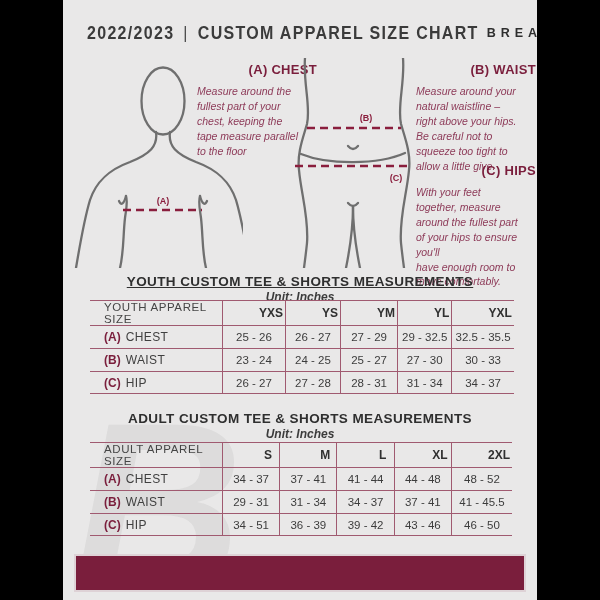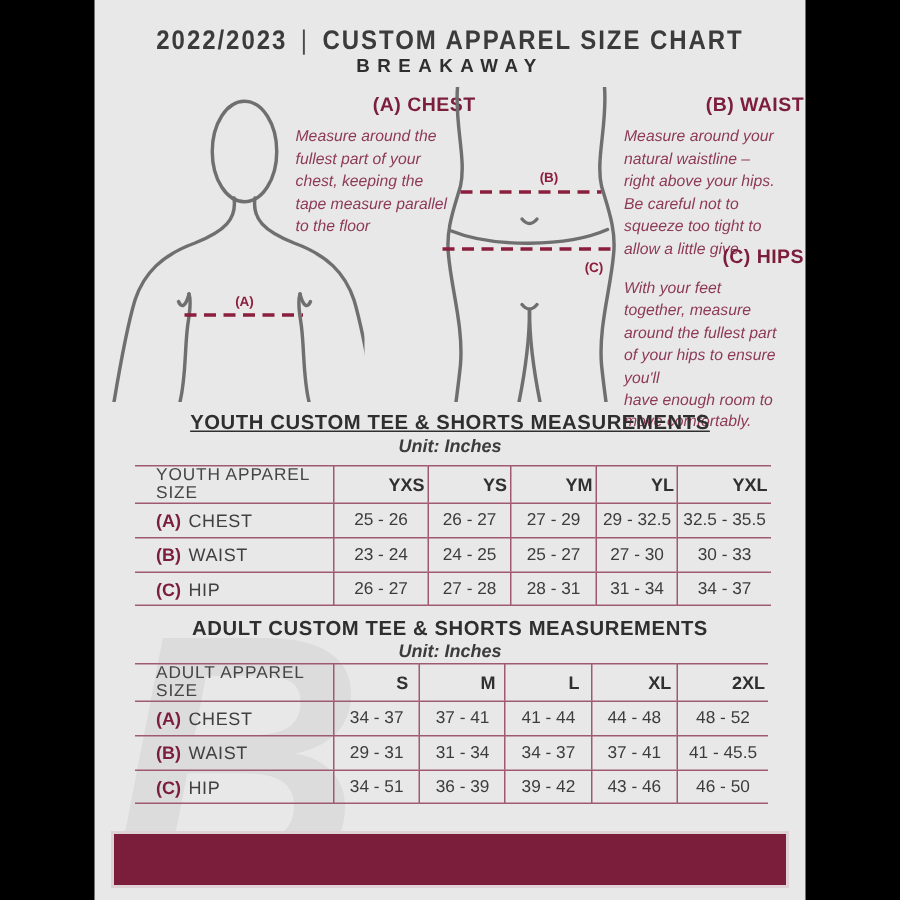--- a/index.html
+++ b/index.html
@@ -13,21 +13,21 @@
   html,body{margin:0;padding:0;}
   body{font-family:"Liberation Sans",sans-serif;background:#000;}
   .stage{position:relative;width:600px;height:600px;background:#000;overflow:hidden;}
   .page{position:absolute;left:63px;top:0;width:474px;height:600px;background:var(--page-bg);overflow:hidden;}
 
   
   .watermark{position:absolute;left:10px;top:388px;font-size:235px;line-height:1;
     font-weight:700;font-style:italic;color:rgba(100,100,100,0.09);pointer-events:none;}
 
   
-  .hdr{position:absolute;left:24px;right:24px;top:19px;height:28px;display:flex;align-items:center;flex-direction:column;}
+  .hdr{position:absolute;left:24px;right:24px;top:19px;height:28px;display:flex;align-items:center;}
   .hdr-title{display:flex;align-items:center;gap:9px;font-weight:700;font-size:16px;
     letter-spacing:1.3px;color:#3b3b3b;transform:scaleY(1.12);transform-origin:left center;white-space:nowrap;}
   .hdr-sep{font-weight:400;color:#4a4a4a;}
   .hdr-spacer{flex:1;}
   .logo{width:30px;height:30px;margin-right:8px;}
   .brand{font-size:12.5px;font-weight:700;letter-spacing:5px;color:#2e2e2e;}
 
   
   .guide{position:absolute;width:120px;}
   .guide-title{font-size:13px;font-weight:700;color:var(--maroon);margin-bottom:7px;letter-spacing:0.3px;text-align:right;}
@@ -143,21 +143,21 @@
 together, measure
 around the fullest part
 of your hips to ensure
 you'll
 have enough room to
 move comfortably.</div>
     </div>
 
     <div class="sec-title" style="top:274px;text-decoration:underline;">YOUTH CUSTOM TEE &amp; SHORTS MEASUREMENTS</div>
     <div class="sec-unit" style="top:290px;">Unit: Inches</div>
-    <div class="table" style="top:310px;">
+    <div class="table" style="top:300px;">
         <div class="cell hcell c-first">YOUTH APPAREL SIZE</div>
         <div class="cell hcell c-size vline">YXS</div>
         <div class="cell hcell c-size vline">YS</div>
         <div class="cell hcell c-size vline">YM</div>
         <div class="cell hcell c-size vline">YL</div>
         <div class="cell hcell c-size vline">YXL</div>
         <div class="cell c-first">
           <span class="rkey">(A)</span>
           <span class="rname">CHEST</span>
         </div>

